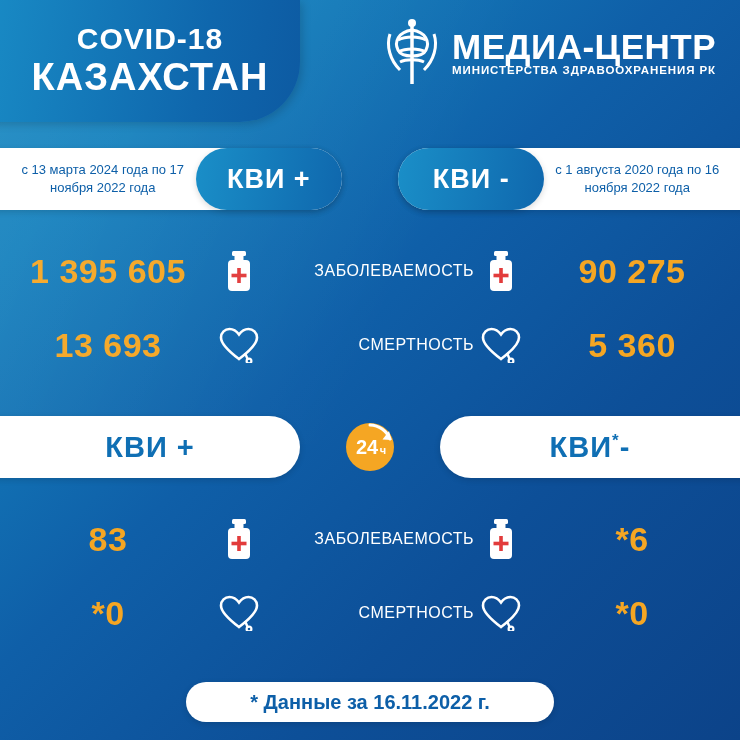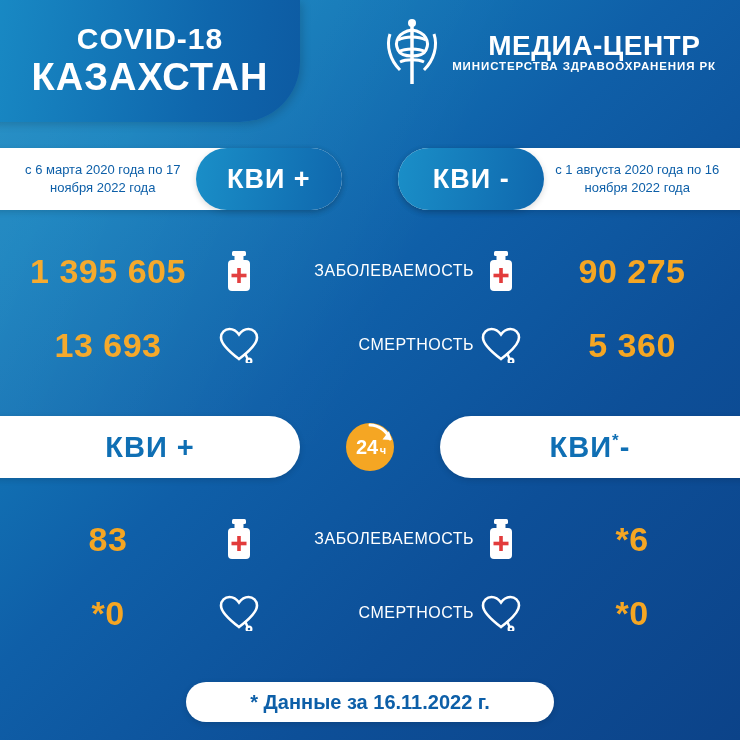--- a/index.html
+++ b/index.html
@@ -63,26 +63,25 @@
   .logo-block {
     position: absolute;
     right: 24px; top: 18px;
     display: flex;
     align-items: center;
     gap: 12px;
   }
   .logo-mark { width: 56px; height: 68px; flex: none; }
   .logo-text { display: flex; flex-direction: column; align-items: flex-start; }
   .logo-title {
-    font-size: 28px;
+    font-size: 35px;
     font-weight: bold;
     color: #ffffff;
     letter-spacing: 0.5px;
     line-height: 1;
-    margin-left: 36px;
   }
   .logo-sub {
     font-size: 11.5px;
     font-weight: bold;
     color: #ffffff;
     letter-spacing: 0.9px;
   }
 
   
   .row-head {
@@ -280,21 +279,21 @@
       </svg>
       <div class="logo-text">
         <div class="logo-title">МЕДИА-ЦЕНТР</div>
         <div class="logo-sub">МИНИСТЕРСТВА ЗДРАВООХРАНЕНИЯ РК</div>
       </div>
     </div>
   </div>
 
   <div class="row-head">
     <div class="pill-left">
-      <div class="date-text">с 6 марта 2020 года по 17 ноября 2022 года</div>
+      <div class="date-text">с 13 марта 2024 года по 17 ноября 2022 года</div>
       <div class="kvi-tag">КВИ +</div>
     </div>
     <div class="pill-right">
       <div class="kvi-tag">КВИ -</div>
       <div class="date-text">с 1 августа 2020 года по 16 ноября 2022 года</div>
     </div>
   </div>
 
   <div class="stats">
 

